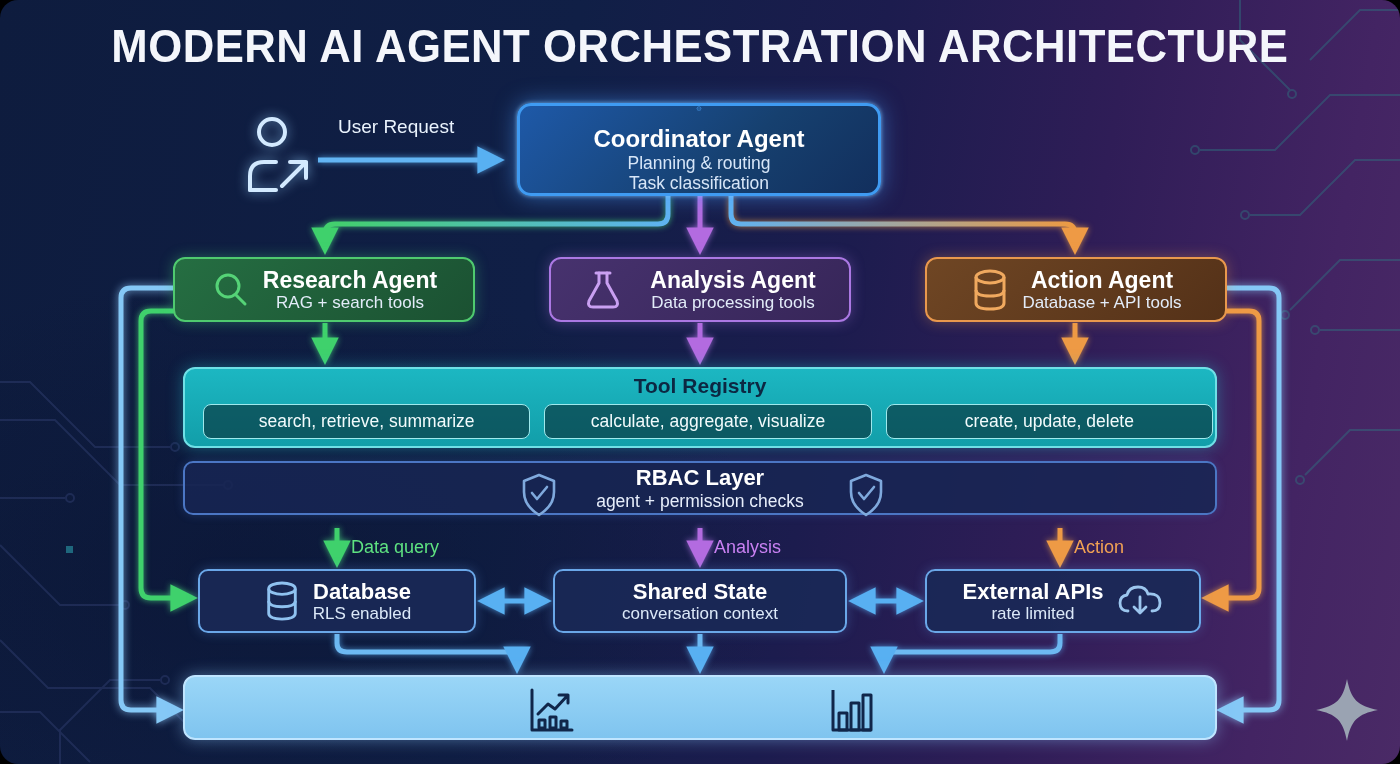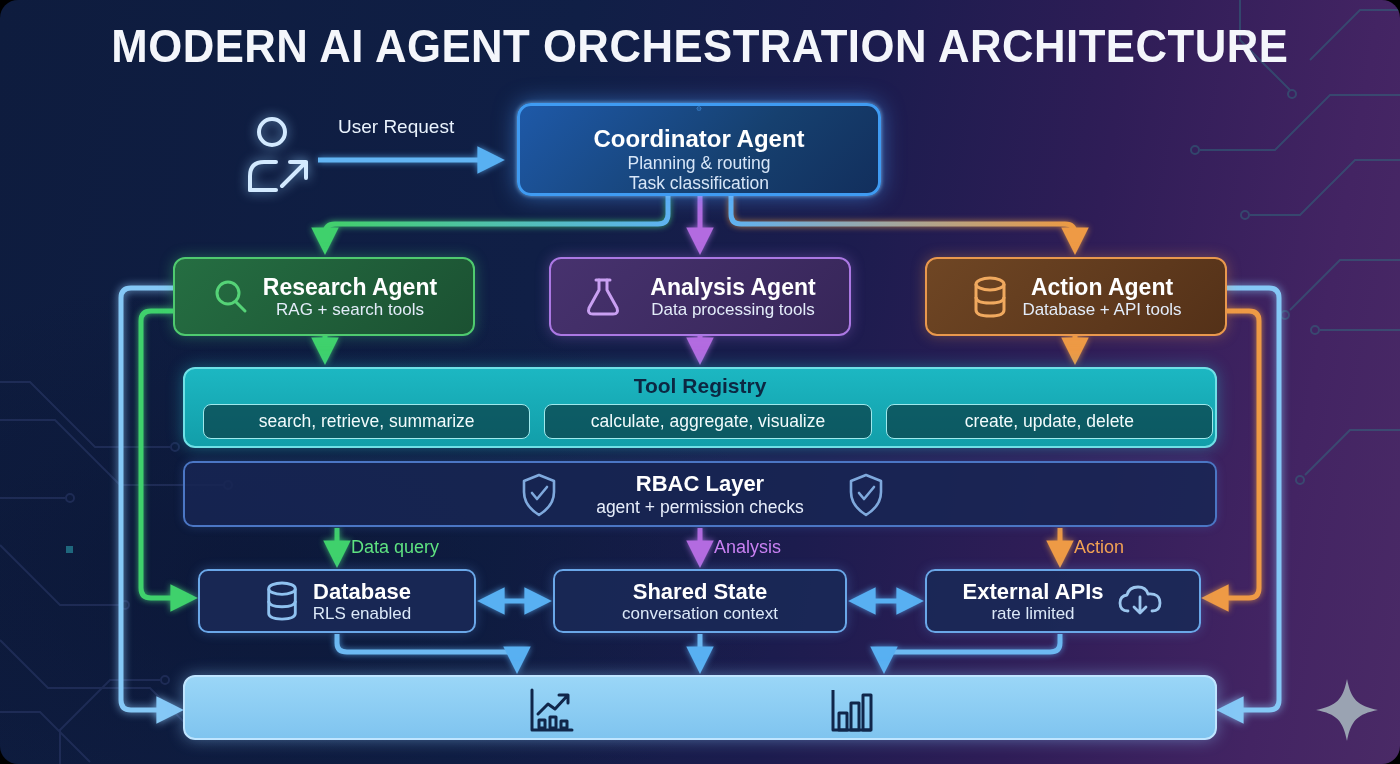--- a/index.html
+++ b/index.html
@@ -31,21 +31,21 @@
     left:517px;top:103px;width:364px;height:93px;border:3px solid #3f9bf2;border-radius:14px;
     background:linear-gradient(135deg,#1e59a8 0%,#16406f 60%,#122f5d 100%);
     box-shadow:0 0 22px rgba(77,160,255,.55),0 0 4px rgba(150,210,255,.8);
     gap:14px;
     flex-direction:column;
   }
   .coordinator .title{font-size:24px;}
   .coordinator .sub{font-size:17.5px;color:#d7e6f8;}
 
   
-  .agent{height:79px;border-radius:12px;gap:12px;border-width:2.5px;border-style:solid;}
+  .agent{height:65px;border-radius:12px;gap:12px;border-width:2.5px;border-style:solid;}
   .agent .title{font-size:23px;}
   .agent .sub{font-size:17px;}
   .research{
     left:173px;top:257px;width:302px;border-color:#4fca6f;
     background:linear-gradient(135deg,#256e42 0%,#1b5132 100%);
     box-shadow:0 0 14px rgba(74,222,128,.35);
   }
   .analysis{
     left:549px;top:257px;width:302px;border-color:#ab78e3;
     background:linear-gradient(135deg,#47326e 0%,#372659 100%);
@@ -66,21 +66,21 @@
   }
   .tool-registry .tr-title{margin-top:5px;text-align:center;color:#0c2742;font-weight:700;font-size:21px;}
   .tool-registry .tr-row{display:flex;gap:14px;padding:6px 2px 0 18px;}
   .tool-chip{
     flex:1;height:33px;border:1.5px solid #9fe9ec;border-radius:8px;background:rgba(10,62,70,.72);
     color:#f2fbfc;font-size:17.5px;display:flex;align-items:center;justify-content:center;
   }
 
   
   .rbac{
-    left:183px;top:461px;width:1034px;height:66px;border-radius:10px;box-sizing:border-box;
+    left:183px;top:461px;width:1034px;height:54px;border-radius:10px;box-sizing:border-box;
     border:2px solid #4b76c4;background:rgba(24,38,84,.85);
     box-shadow:0 0 10px rgba(80,130,220,.25);
   }
   .rbac .title{font-size:22px;}
   .rbac .sub{font-size:17.5px;color:#e7eefb;}
 
   
   .store{height:64px;border-radius:10px;border:2px solid #6aa7e8;background:rgba(26,41,86,.9);
     box-shadow:0 0 12px rgba(100,160,240,.3);gap:12px;}
   .store .title{font-size:22px;}

